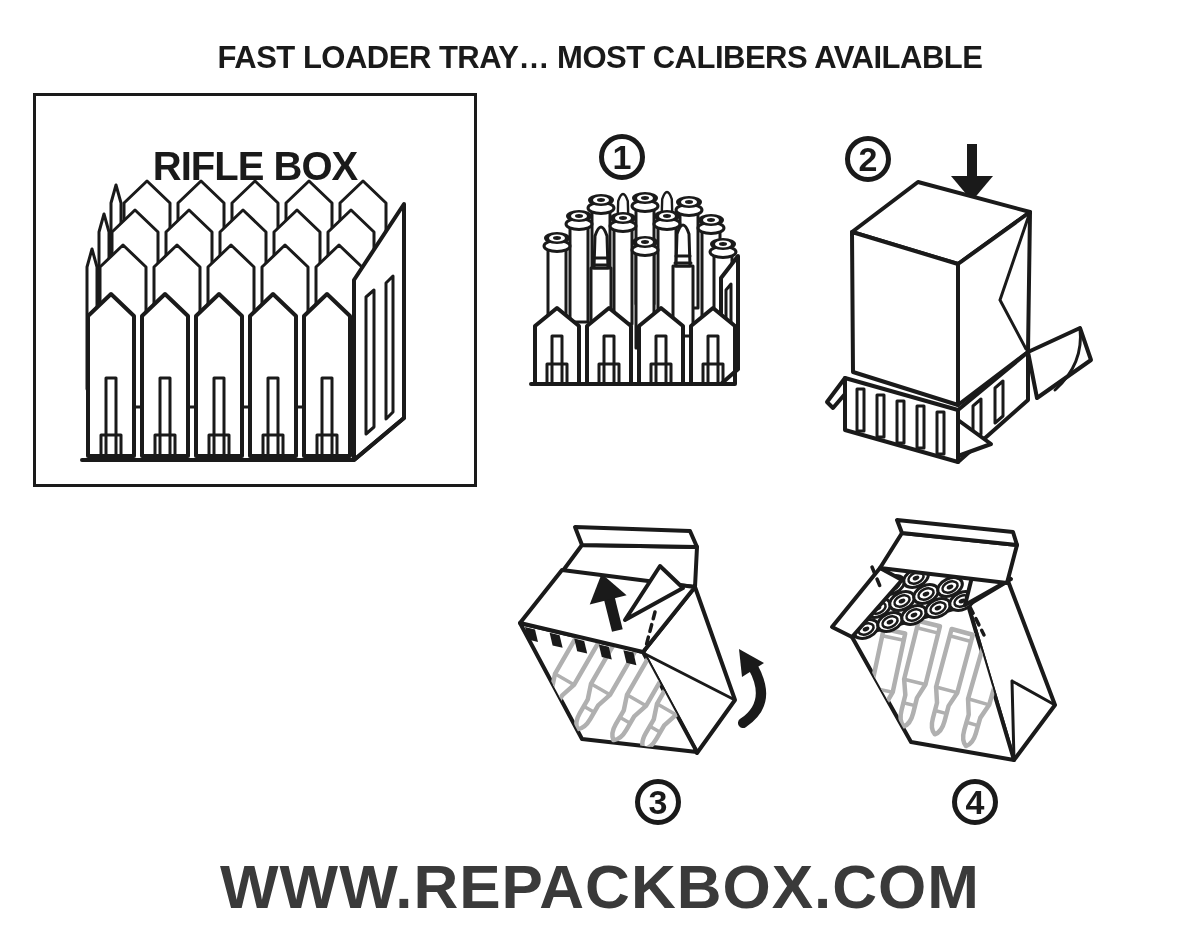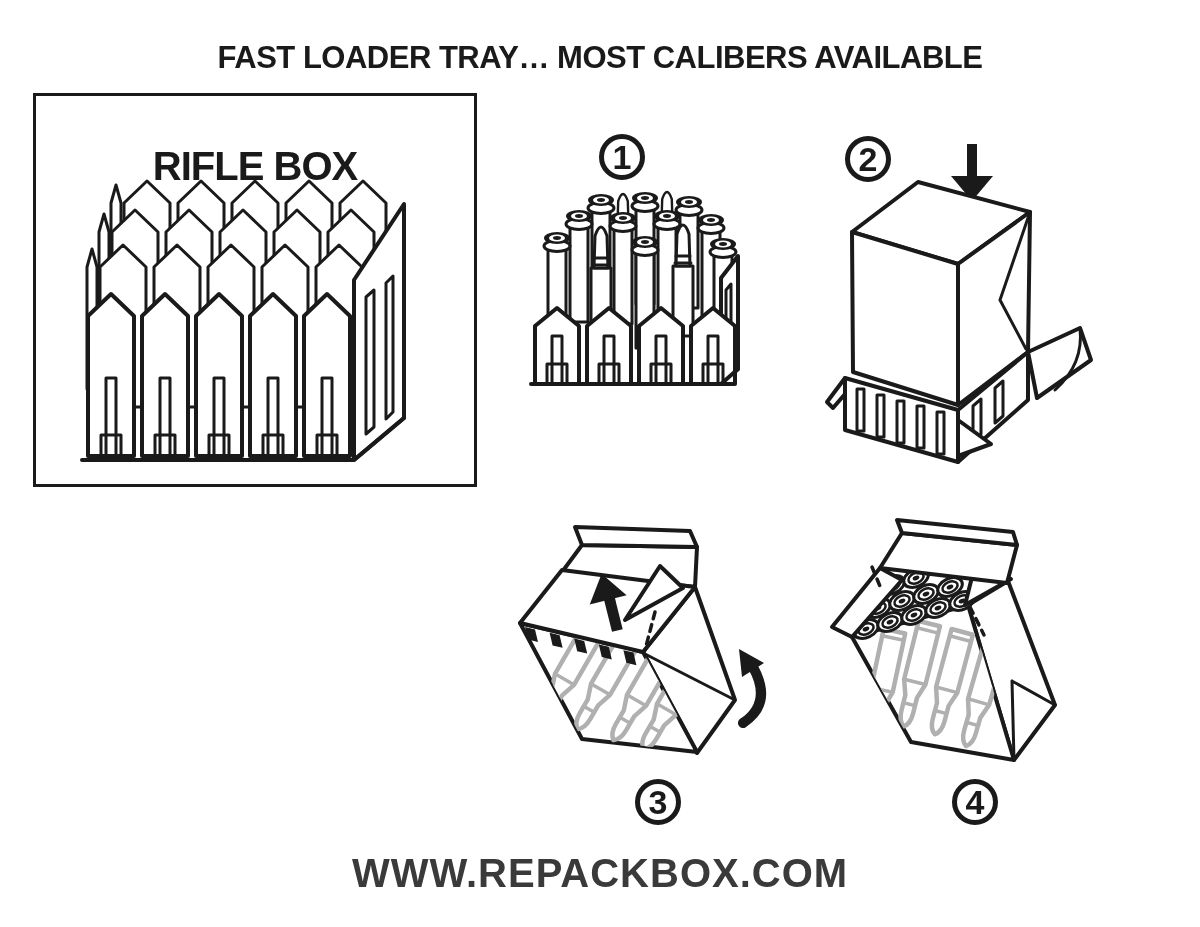--- a/index.html
+++ b/index.html
@@ -9,21 +9,21 @@
          font-size:31px;font-weight:bold;letter-spacing:-0.5px;}
   .panel{position:absolute;left:33px;top:93px;width:438px;height:388px;border:3px solid #1a1a1a;}
   .panel-title{position:absolute;top:12px;left:0;width:100%;text-align:center;
                font-size:40px;font-weight:bold;letter-spacing:-1px;margin-top:36px;}
   .tray-svg{position:absolute;left:38px;top:76px;width:350px;height:290px;}
   .illus{position:absolute;}
   .step-badge{position:absolute;width:36px;height:36px;border:5px solid #1a1a1a;border-radius:50%;
               background:#fff;display:flex;align-items:center;justify-content:center;
               font-size:34px;font-weight:bold;line-height:1;}
   .footer{position:absolute;top:851px;left:0;width:100%;text-align:center;
-          font-size:40px;font-weight:bold;letter-spacing:1px;color:#3a3a3a;}
+          font-size:62px;font-weight:bold;letter-spacing:1px;color:#3a3a3a;}
   
   .wf4{fill:#fff;stroke:#1a1a1a;stroke-width:4;stroke-linejoin:round;}
   .wf3{fill:#fff;stroke:#1a1a1a;stroke-width:3;stroke-linejoin:round;}
   .ln4{fill:none;stroke:#1a1a1a;stroke-width:4;stroke-linecap:round;stroke-linejoin:round;}
   .ln3{fill:none;stroke:#1a1a1a;stroke-width:3;stroke-linecap:round;stroke-linejoin:round;}
   .ink{fill:#1a1a1a;stroke:none;}
   .dash{fill:none;stroke:#1a1a1a;stroke-width:3.5;stroke-dasharray:7 6;stroke-linecap:round;}
   .gh{fill:#fff;stroke:#b0b0b0;stroke-width:4.5;stroke-linejoin:round;stroke-linecap:round;}
   .ghl{fill:none;stroke:#b0b0b0;stroke-width:3.5;stroke-linecap:round;}
 </style>

